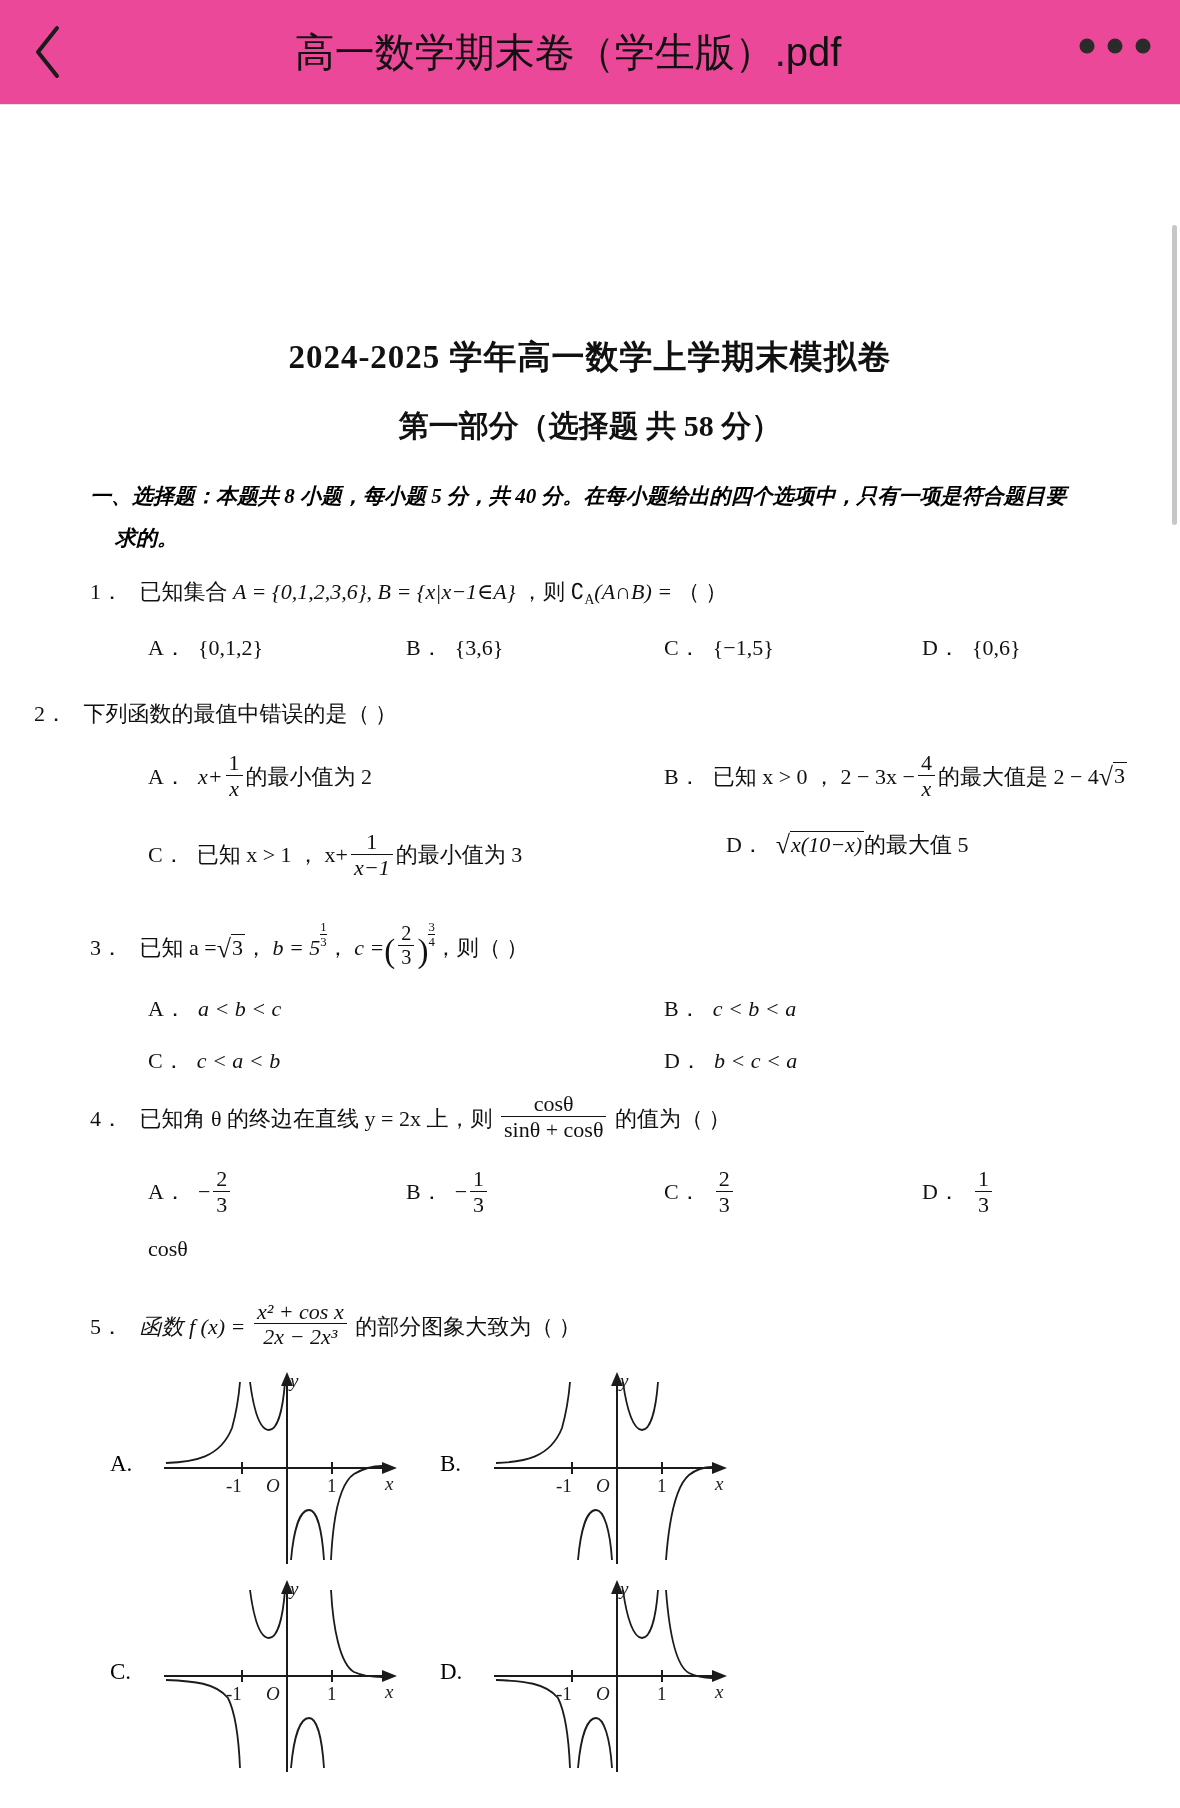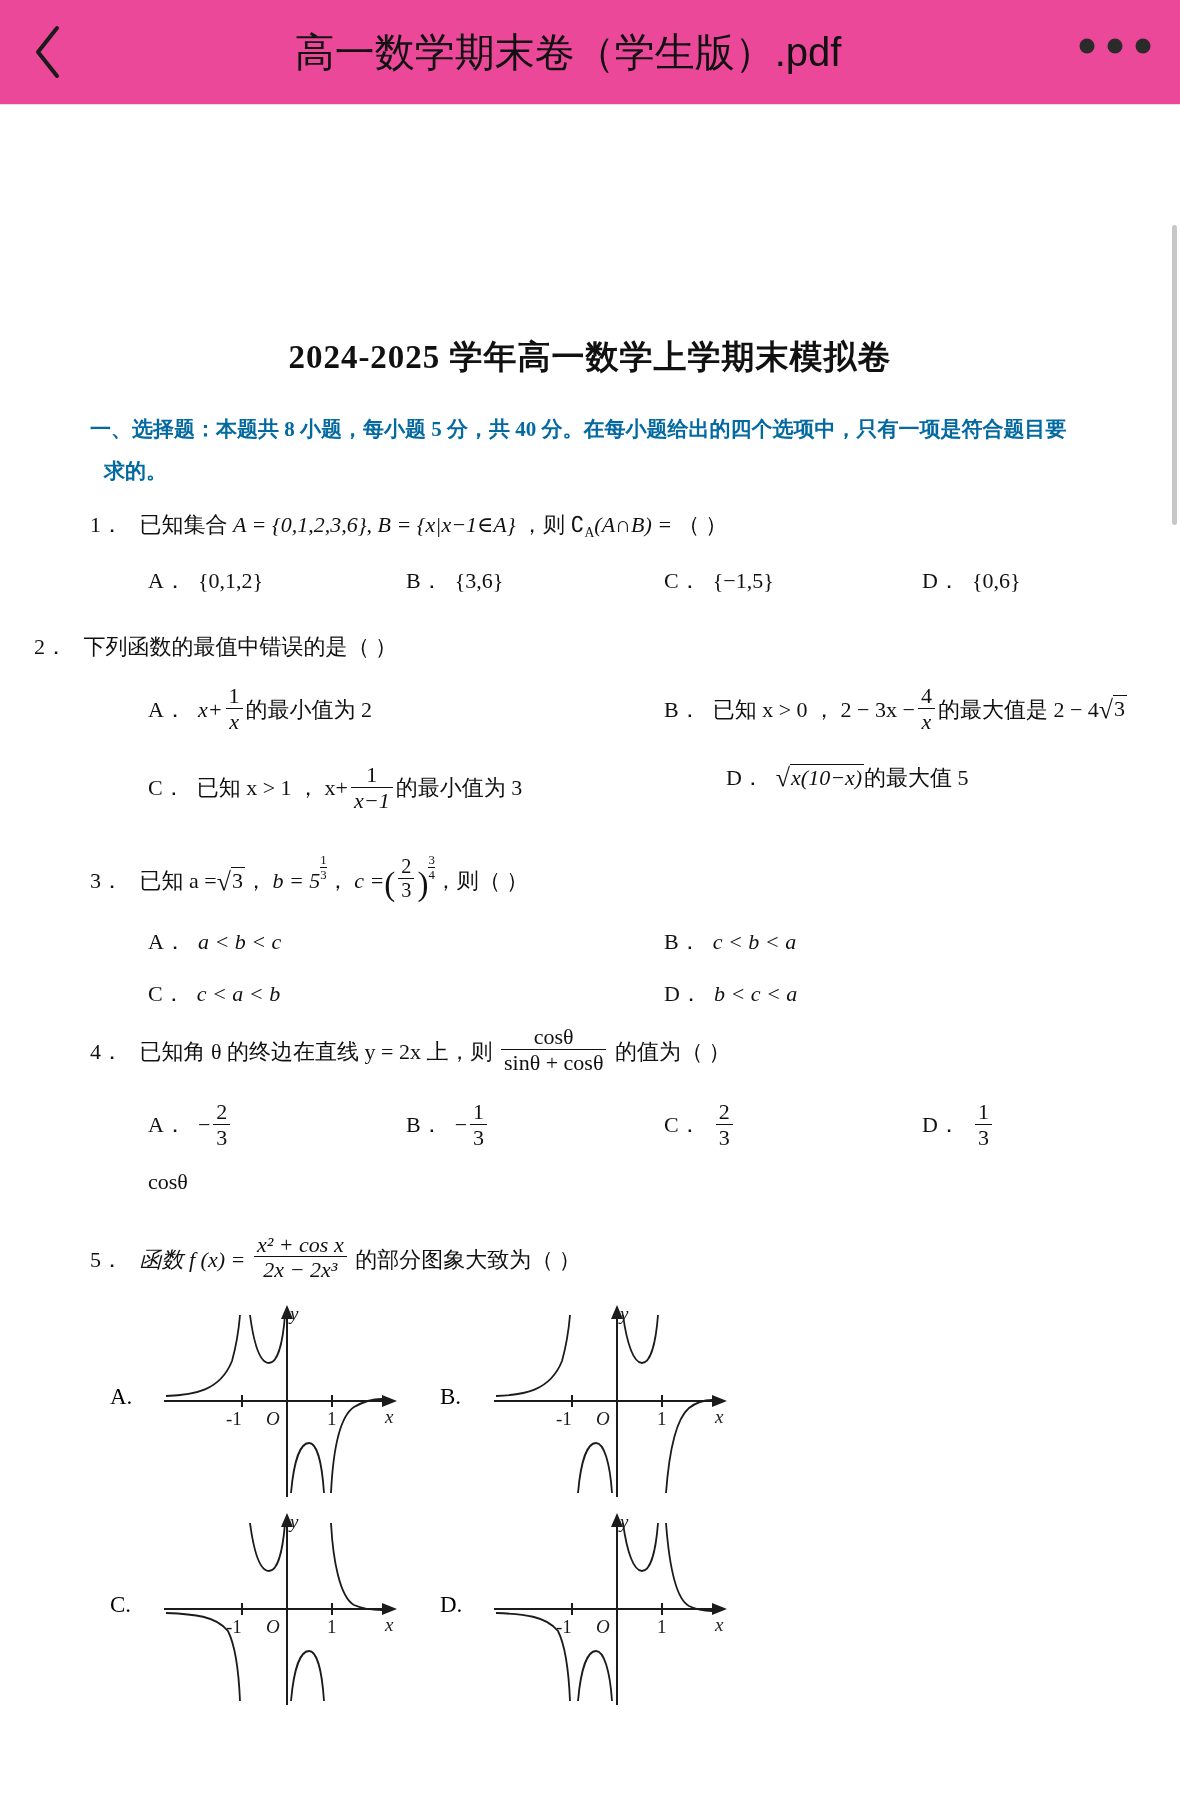--- a/index.html
+++ b/index.html
@@ -71,25 +71,26 @@
     text-align:center;
     font-size:30px;
     font-weight:bold;
     color:#111;
     margin-top:26px;
   }
   .sec-intro{
     margin:28px 90px 0 90px;
     font-size:21px;
     line-height:42px;
-    color:#0369a1;
+    color:#000000;
     font-weight:bold;
     text-align:justify;
-  }
-  .sec-intro .cont{display:block;margin-left:14px;font-weight:bold;}
+    font-style:italic;
+  }
+  .sec-intro .cont{display:block;margin-left:25px;font-weight:bold;}
   .q{
     margin:16px 0 0 0;
     padding-left:90px;
     padding-right:60px;
     font-size:22px;
     color:#111;
     line-height:34px;
   }
   .qnum{
     display:inline-block;
@@ -190,20 +191,21 @@
         <circle cx="65" cy="10" r="7.5" fill="#2b2b2b"></circle>
       </svg>
     </span>
   </div>
 </div>
 
 <div id="page">
   <div id="paper">
 
     <div class="pg-title">2024-2025 学年高一数学上学期末模拟卷</div>
+    <div class="pg-sub">第一部分（选择题  共 58 分）</div>
 
     <div class="sec-intro">
       <span>一、选择题：本题共 8 小题，每小题 5 分，共 40 分。在每小题给出的四个选项中，只有一项是符合题目要</span>
       <span class="cont">求的。</span>
     </div>
 
     <div class="q">
       <span class="qnum">1．</span>
       <span class="qbody">
         <span>已知集合</span>

